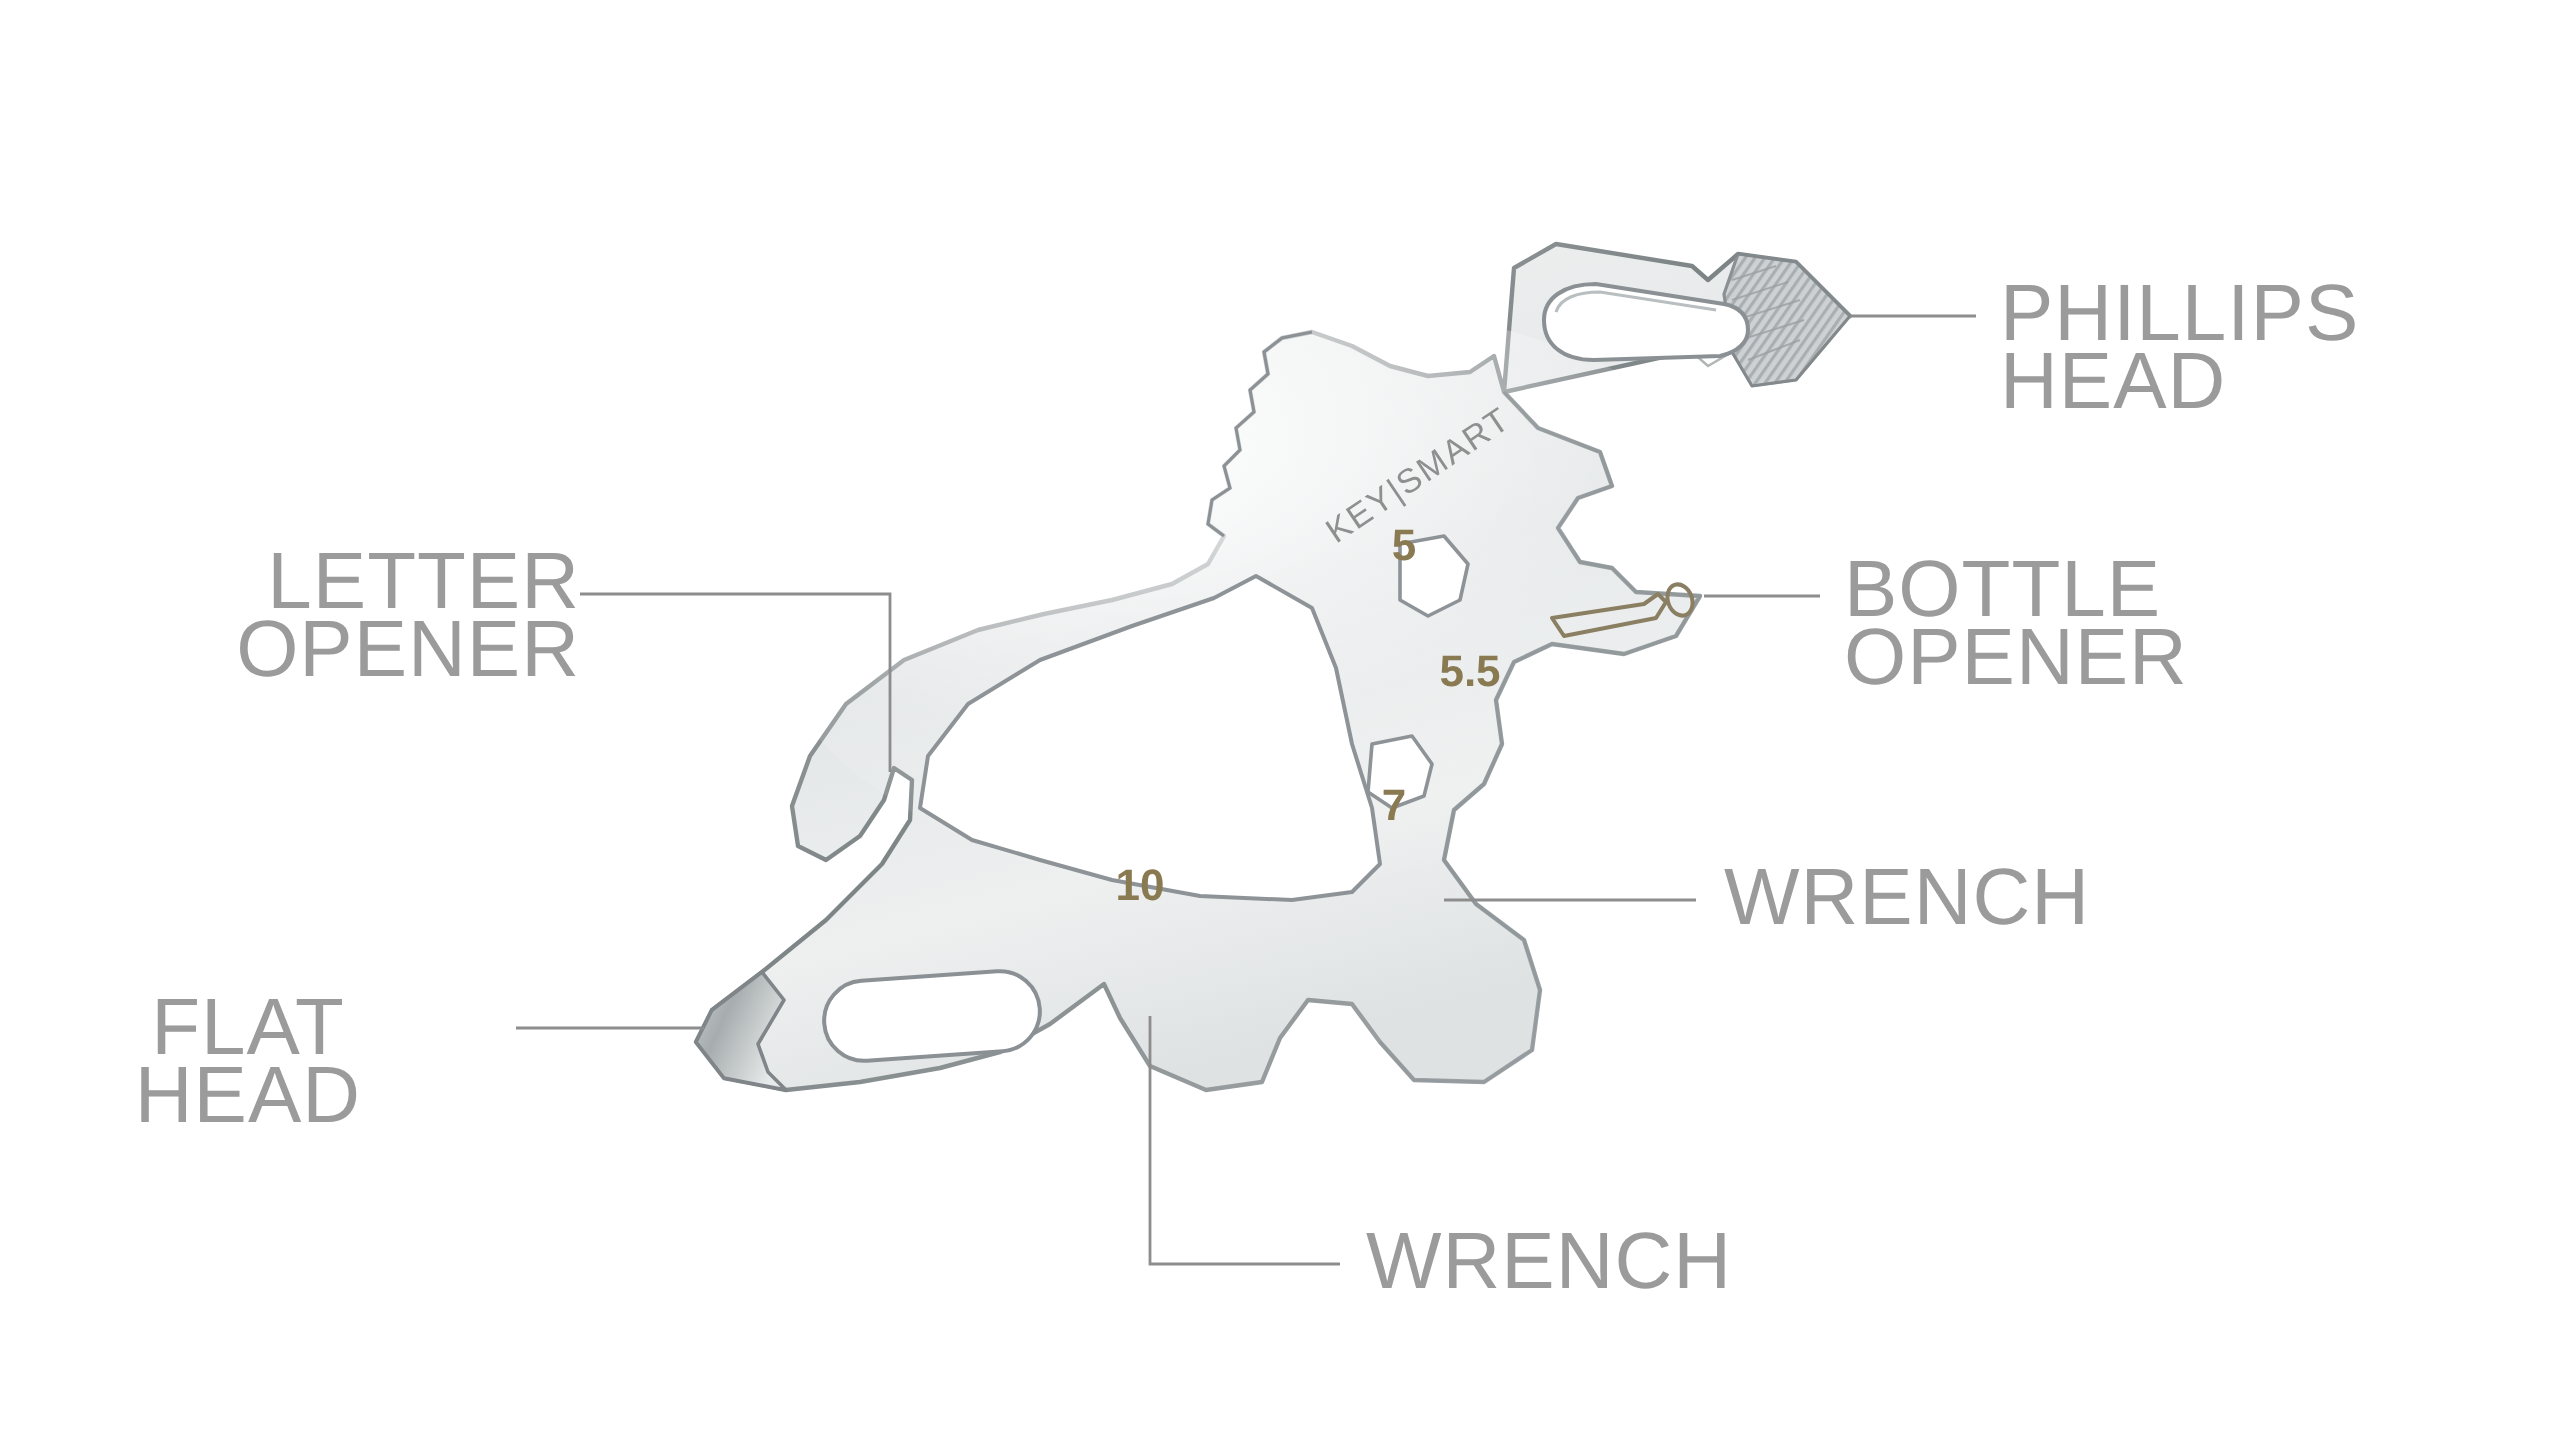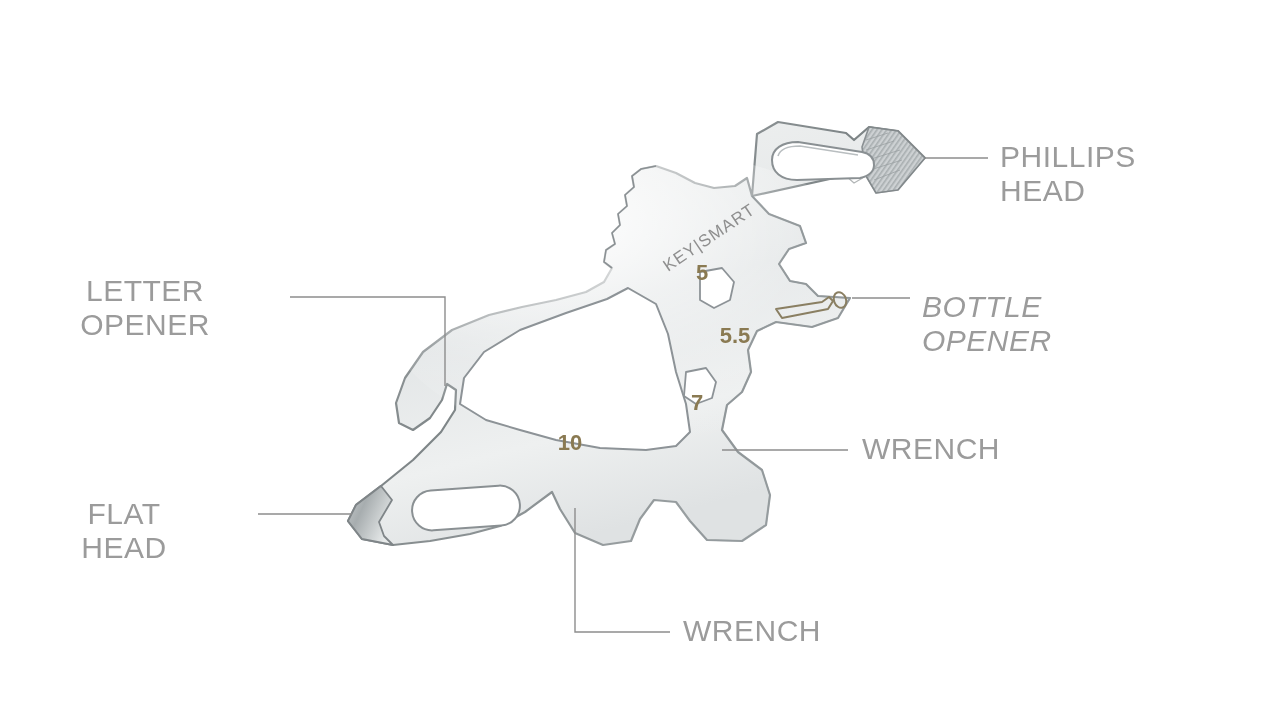--- a/index.html
+++ b/index.html
@@ -11,21 +11,21 @@
     position: relative;
     width: 1280px;
     height: 720px;
     background: #ffffff;
     overflow: hidden;
     font-family: "Liberation Sans", sans-serif;
   }
   .label {
     position: absolute;
     color: #9b9b9b;
-    font-size: 30px;
+    font-size: 40px;
     line-height: 34px;
     letter-spacing: 0.5px;
     font-weight: 400;
     white-space: pre-line;
     user-select: none;
   }
   .label.right-align { text-align: right; }
   .label.left-align  { text-align: left; }
 
   svg.overlay {
@@ -253,24 +253,24 @@
       <line x1="852" y1="298" x2="910" y2="298"></line>
       <line x1="722" y1="450" x2="848" y2="450"></line>
       <line x1="258" y1="514" x2="352" y2="514"></line>
       <polyline points="575,508 575,632 670,632"></polyline>
     </g>
   </svg>
 
   <div class="label left-align" style="left:1000px; top:140px;">PHILLIPS
 HEAD</div>
 
-  <div class="label right-align" style="left:0px; top:274px; width:290px;text-align:center;">LETTER
+  <div class="label right-align" style="left:0px; top:274px; width:290px;">LETTER
 OPENER</div>
 
-  <div class="label left-align" style="left:922px; top:290px;font-style:italic;">BOTTLE
+  <div class="label left-align" style="left:922px; top:278px;">BOTTLE
 OPENER</div>
 
   <div class="label left-align" style="left:862px; top:432px;">WRENCH</div>
 
   <div class="label right-align" style="left:0px; top:497px; width:248px;text-align:center;">FLAT
 HEAD</div>
 
   <div class="label left-align" style="left:683px; top:614px;">WRENCH</div>
 
 </div>

